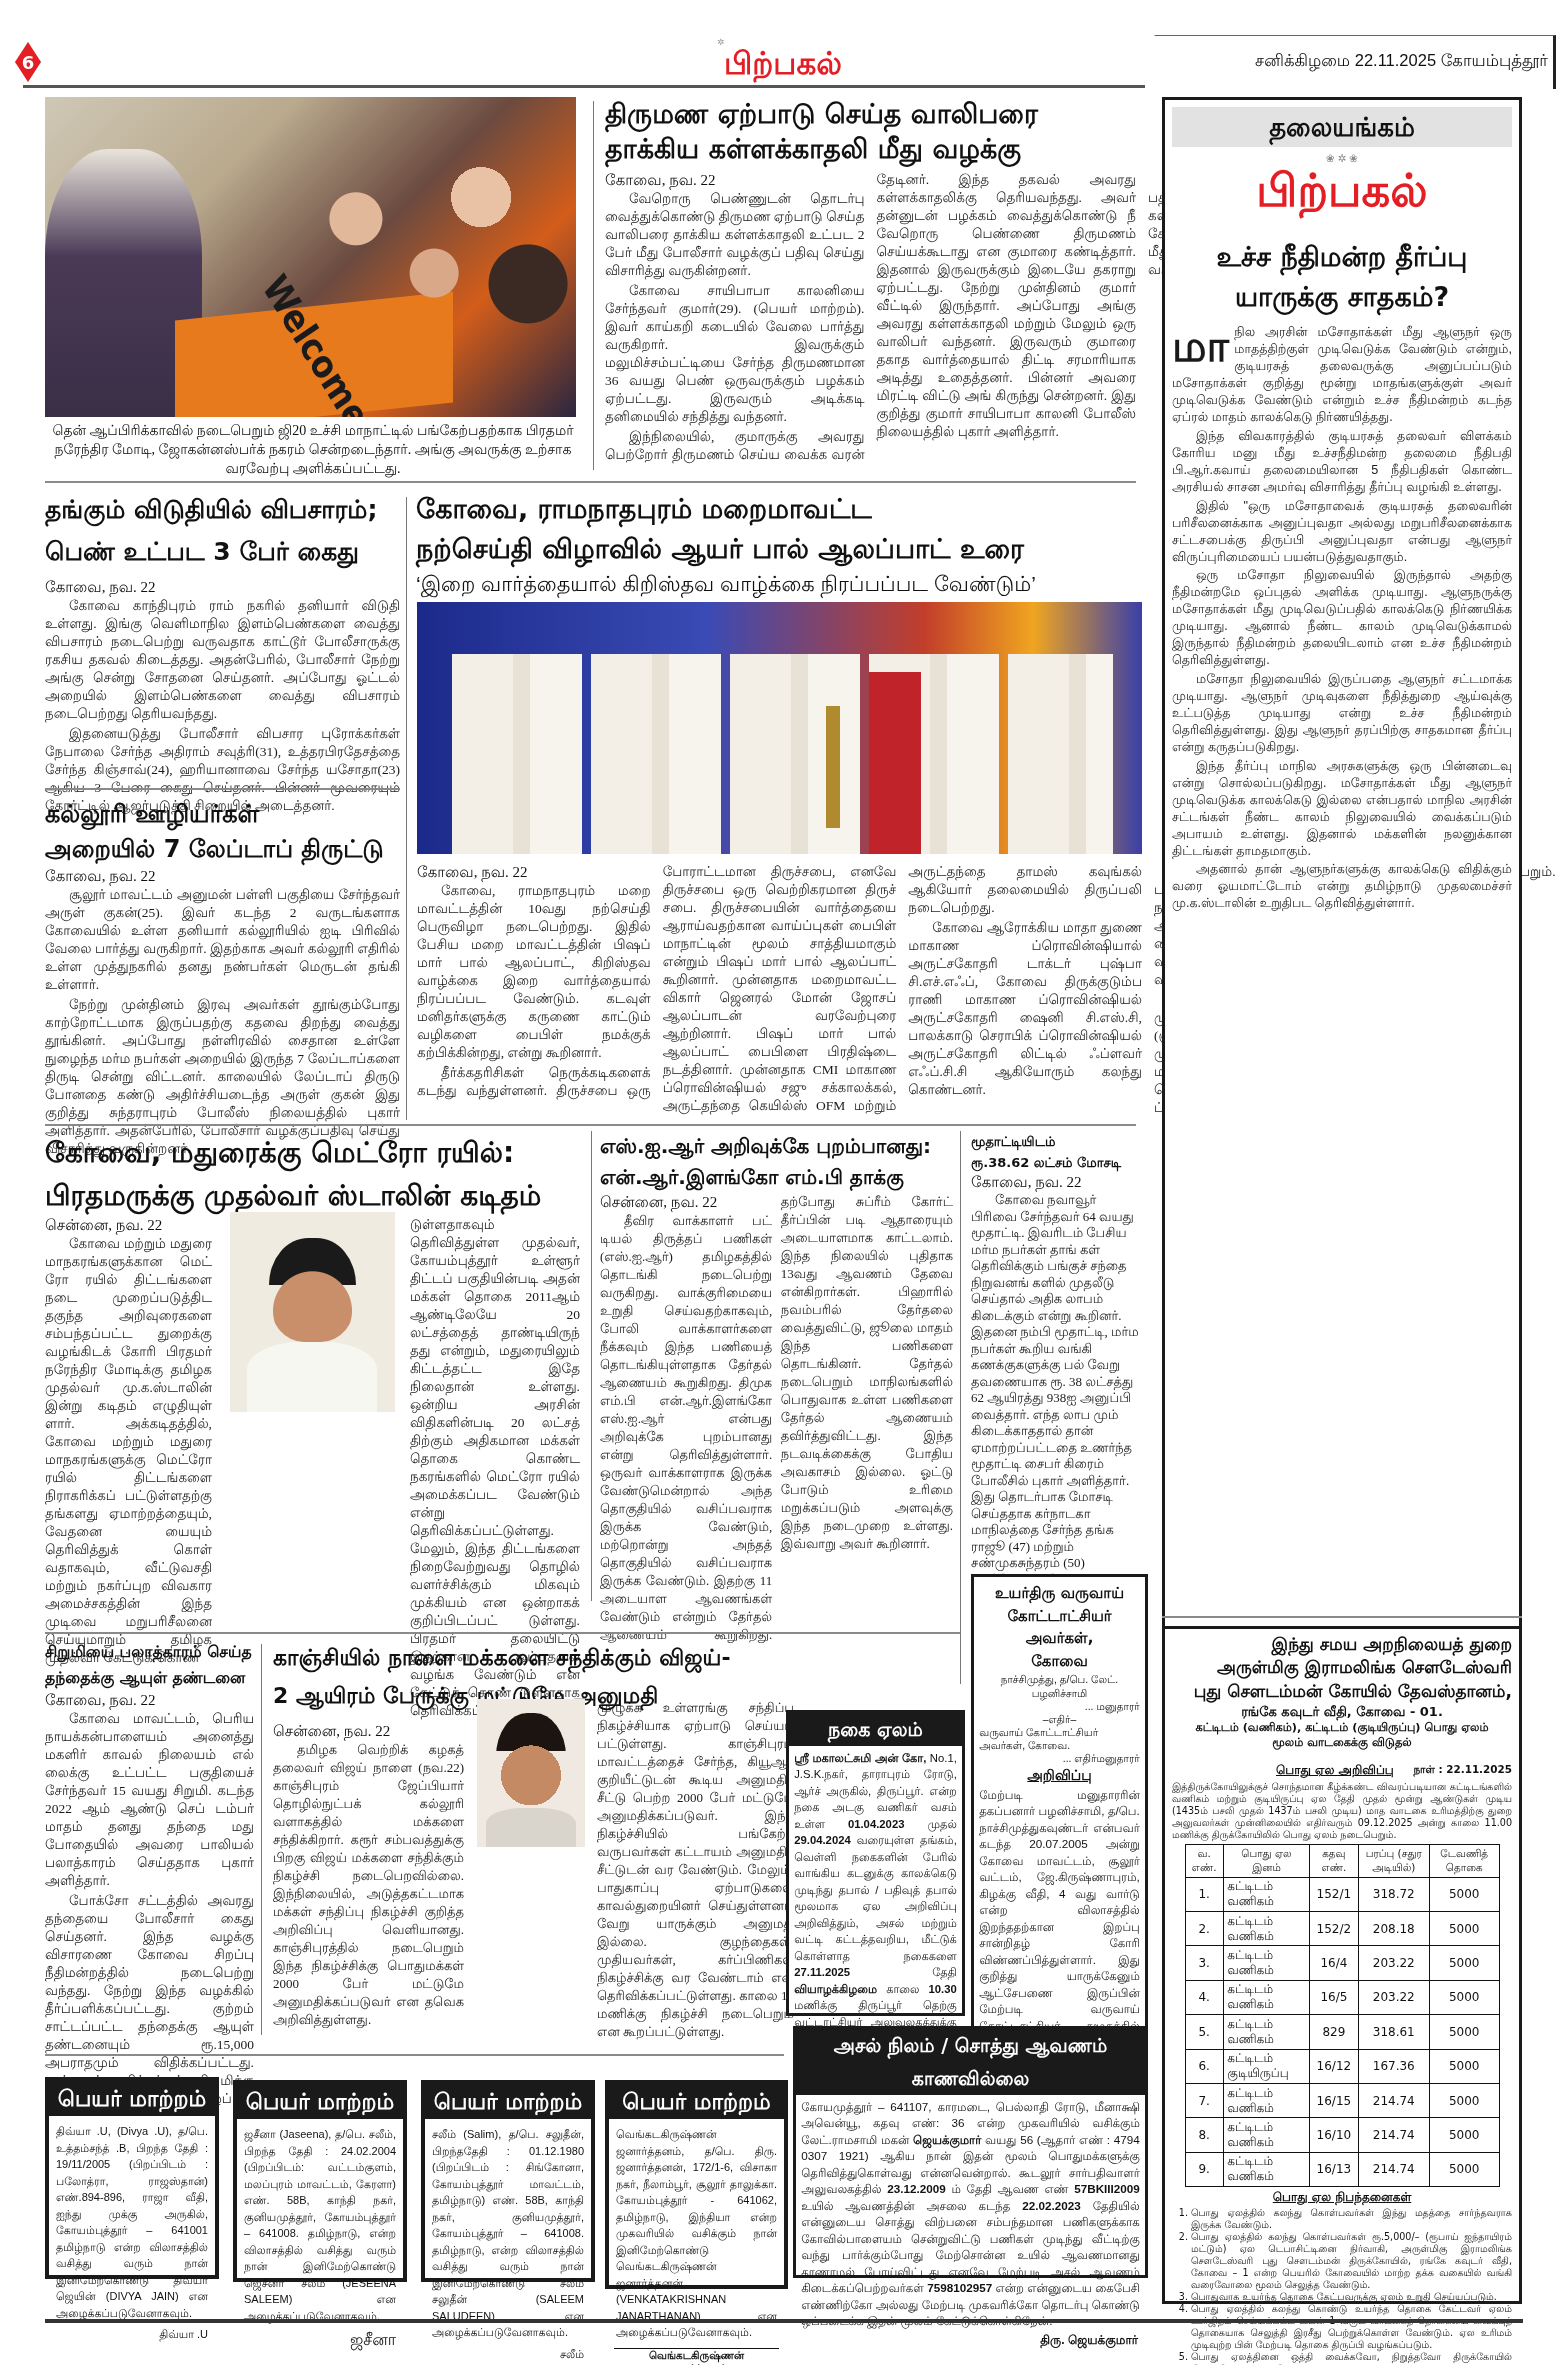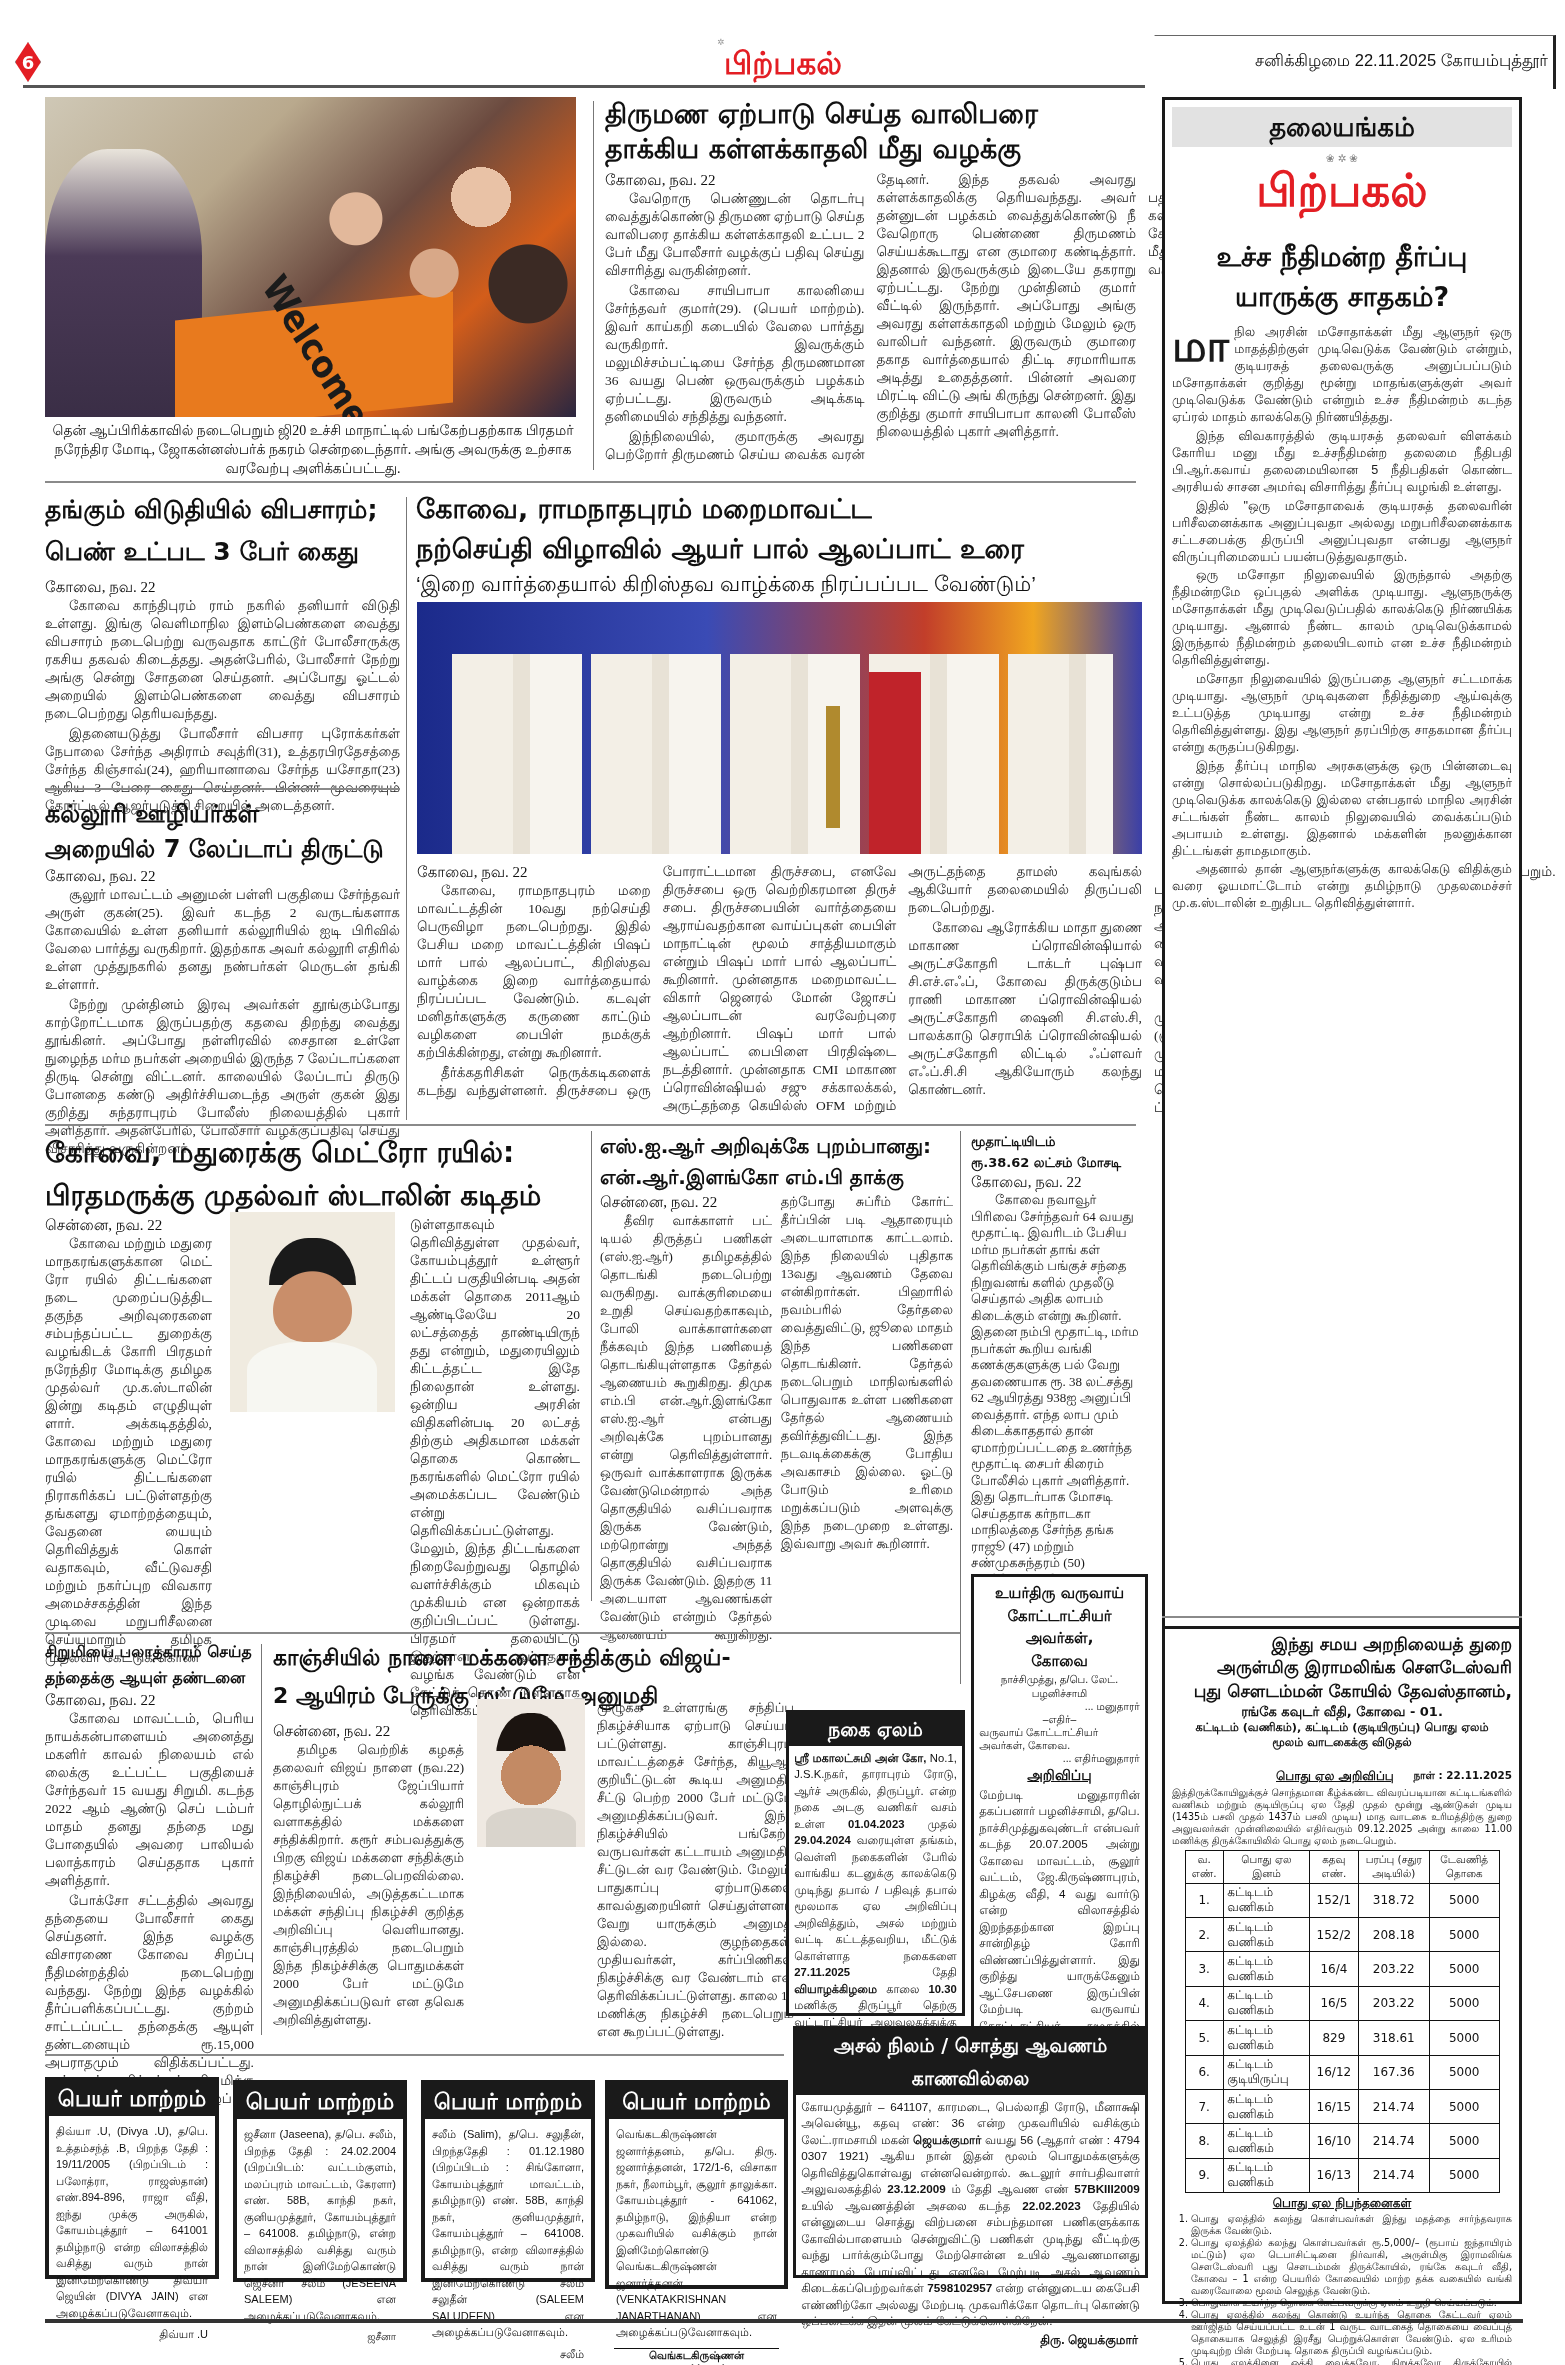--- a/index.html
+++ b/index.html
@@ -265,21 +265,21 @@
   <div class="hl" style="text-align:right;font-size:17px;line-height:23.5px">
     <div>இந்து சமய அறநிலையத் துறை</div>
     <div>அருள்மிகு இராமலிங்க சௌடேஸ்வரி</div>
     <div>புது சௌடம்மன் கோயில் தேவஸ்தானம்,</div>
   </div>
   <div style="text-align:center;font-weight:bold;font-size:13px;line-height:17.4px">ரங்கே கவுடர் வீதி, கோவை - 01.</div>
   <div style="text-align:center;font-weight:bold;font-size:11.3px;line-height:15px">
     <div>கட்டிடம் (வணிகம்), கட்டிடம் (குடியிருப்பு) பொது ஏலம்</div>
     <div>மூலம் வாடகைக்கு விடுதல்</div>
   </div>
-  <div style="position:relative;height:17.4px;margin-top:19px">
+  <div style="position:relative;height:17.4px;margin-top:13px">
     <span style="position:absolute;left:104px;font-weight:bold;font-size:12px;text-decoration:underline">பொது ஏல அறிவிப்பு</span>
     <span style="position:absolute;right:0;font-weight:bold;font-size:10.4px">நாள் : 22.11.2025</span>
   </div>
   <div style="font-size:9.6px;line-height:12px;text-align:justify;margin-bottom:3.5px">இத்திருக்கோயிலுக்குச் சொந்தமான கீழ்க்கண்ட விவரப்படியான கட்டிடங்களில் வணிகம் மற்றும் குடியிருப்பு ஏல தேதி முதல் மூன்று ஆண்டுகள் முடிய (1435ம் பசலி முதல் 1437ம் பசலி முடிய) மாத வாடகை உரிமத்திற்கு துறை அலுவலர்கள் முன்னிலையில் எதிர்வரும் 09.12.2025 அன்று காலை 11.00 மணிக்கு திருக்கோயிலில் பொது ஏலம் நடைபெறும்.</div>
   <table class="ad" style="width:315px;margin:0 auto">
     <thead>
       <tr style="font-size:10.4px">
         <th>வ. எண்.</th>
         <th>பொது ஏல இனம்</th>
         <th>கதவு எண்.</th>
@@ -367,21 +367,21 @@
 <div class="hrule" style="left:45px;top:2054px;width:739px"></div>
 
 <div class="pm-box" style="left:45px;top:2077px;width:174px;height:202px">
   <div class="pm-head">பெயர் மாற்றம்</div>
   <div class="pm-body" style="font-size:11px;line-height:16.5px">திவ்யா .U, (Divya .U), த/பெ. உத்தம்சந்த் .B, பிறந்த தேதி : 19/11/2005 (பிறப்பிடம் : பலோத்ரா, ராஜஸ்தான்) எண்.894-896, ராஜா வீதி, ஐந்து முக்கு அருகில், கோயம்புத்தூர் – 641001 தமிழ்நாடு என்ற விலாசத்தில் வசித்து வரும் நான் இனிமேற்கொண்டு திவ்யா ஜெயின் (DIVYA JAIN) என அழைக்கப்படுவேனாகவும்.</div>
   <div class="pm-sign" style="font-size:11px">திவ்யா .U</div>
 </div>
 <div class="pm-box" style="left:233px;top:2080px;width:174px;height:202px">
   <div class="pm-head">பெயர் மாற்றம்</div>
   <div class="pm-body" style="font-size:11px;line-height:16.5px">ஜசீனா (Jaseena), த/பெ. சலீம், பிறந்த தேதி : 24.02.2004 (பிறப்பிடம்: வட்டம்குளம், மலப்புரம் மாவட்டம், கேரளா) எண். 58B, காந்தி நகர், குனியமுத்தூர், கோயம்புத்தூர் – 641008. தமிழ்நாடு, என்ற விலாசத்தில் வசித்து வரும் நான் இனிமேற்கொண்டு ஜெசீனா சலீம் (JESEENA SALEEM) என அழைக்கப்படுவேனாகவும்.</div>
-  <div class="pm-sign" style="font-size:10px">ஜசீனா</div>
+  <div class="pm-sign" style="font-size:16px">ஜசீனா</div>
 </div>
 <div class="pm-box" style="left:421px;top:2080px;width:174px;height:202px">
   <div class="pm-head">பெயர் மாற்றம்</div>
   <div class="pm-body" style="font-size:11px;line-height:16.5px">சலீம் (Salim), த/பெ. சலுதீன், பிறந்ததேதி : 01.12.1980 (பிறப்பிடம் : சிங்கோனா, கோயம்புத்தூர் மாவட்டம், தமிழ்நாடு) எண். 58B, காந்தி நகர், குனியமுத்தூர், கோயம்புத்தூர் – 641008. தமிழ்நாடு, என்ற விலாசத்தில் வசித்து வரும் நான் இனிமேற்கொண்டு சலீம் சலுதீன் (SALEEM SALUDEEN) என அழைக்கப்படுவேனாகவும்.</div>
   <div class="pm-sign" style="font-size:11px">சலீம்</div>
 </div>
 <div class="pm-box" style="left:605px;top:2080px;width:183px;height:209px">
   <div class="pm-head">பெயர் மாற்றம்</div>
   <div class="pm-body" style="font-size:11px;line-height:16.5px">வெங்கடகிருஷ்ணன் ஜனார்த்தனம், த/பெ. திரு. ஜனார்த்தனன், 172/1-6, விசாகா நகர், நீலாம்பூர், சூலூர் தாலுக்கா. கோயம்புத்தூர் - 641062, தமிழ்நாடு, இந்தியா என்ற முகவரியில் வசிக்கும் நான் இனிமேற்கொண்டு வெங்கடகிருஷ்ணன் ஜனார்த்தனன் (VENKATAKRISHNAN JANARTHANAN) என அழைக்கப்படுவேனாகவும்.</div>
   <div class="pm-sign" style="font-size:10.4px;font-weight:bold;text-align:center;border-top:1.7px solid #111;margin:0 5.2px;padding-top:1.7px">வெங்கடகிருஷ்ணன் ஜனார்த்தனம்</div>

